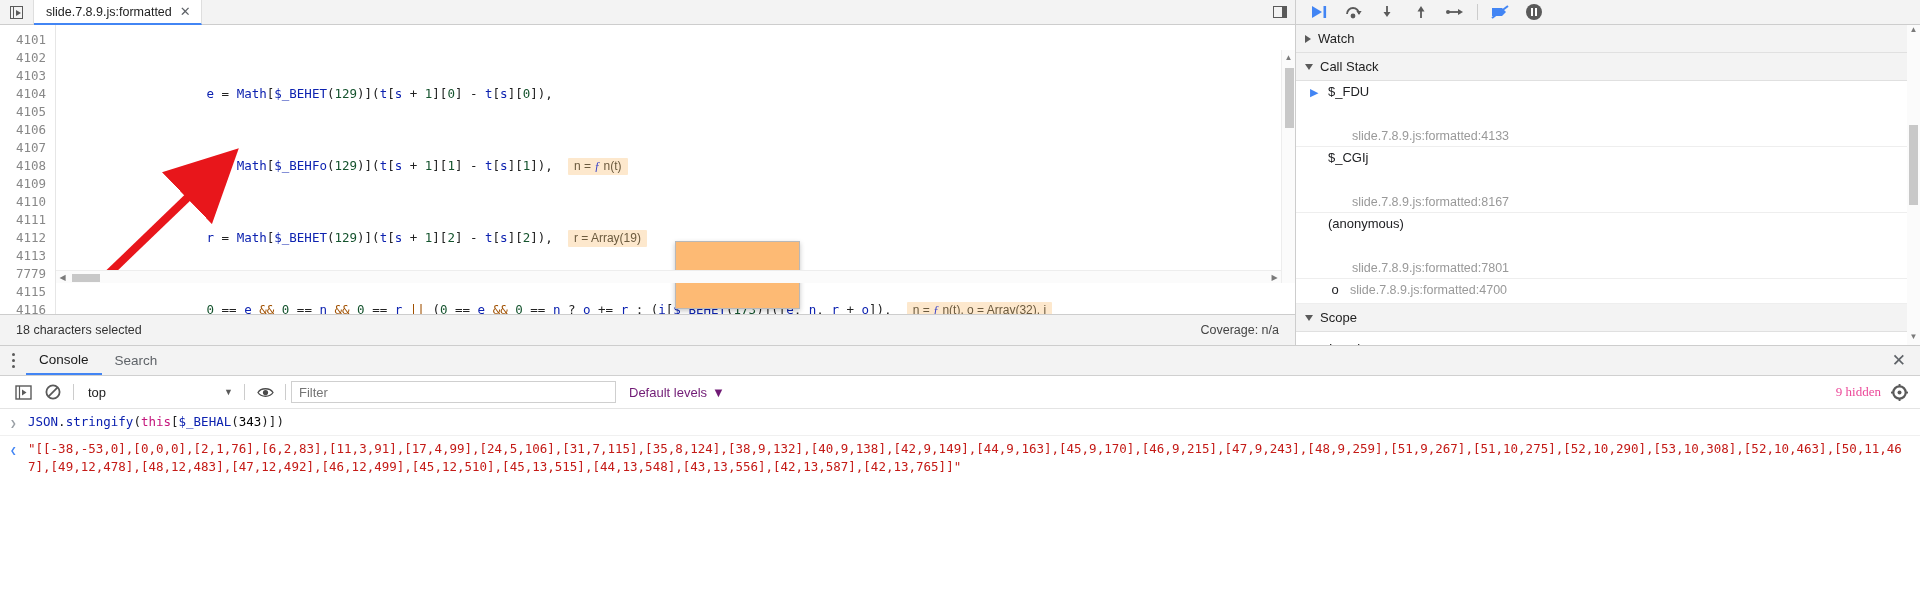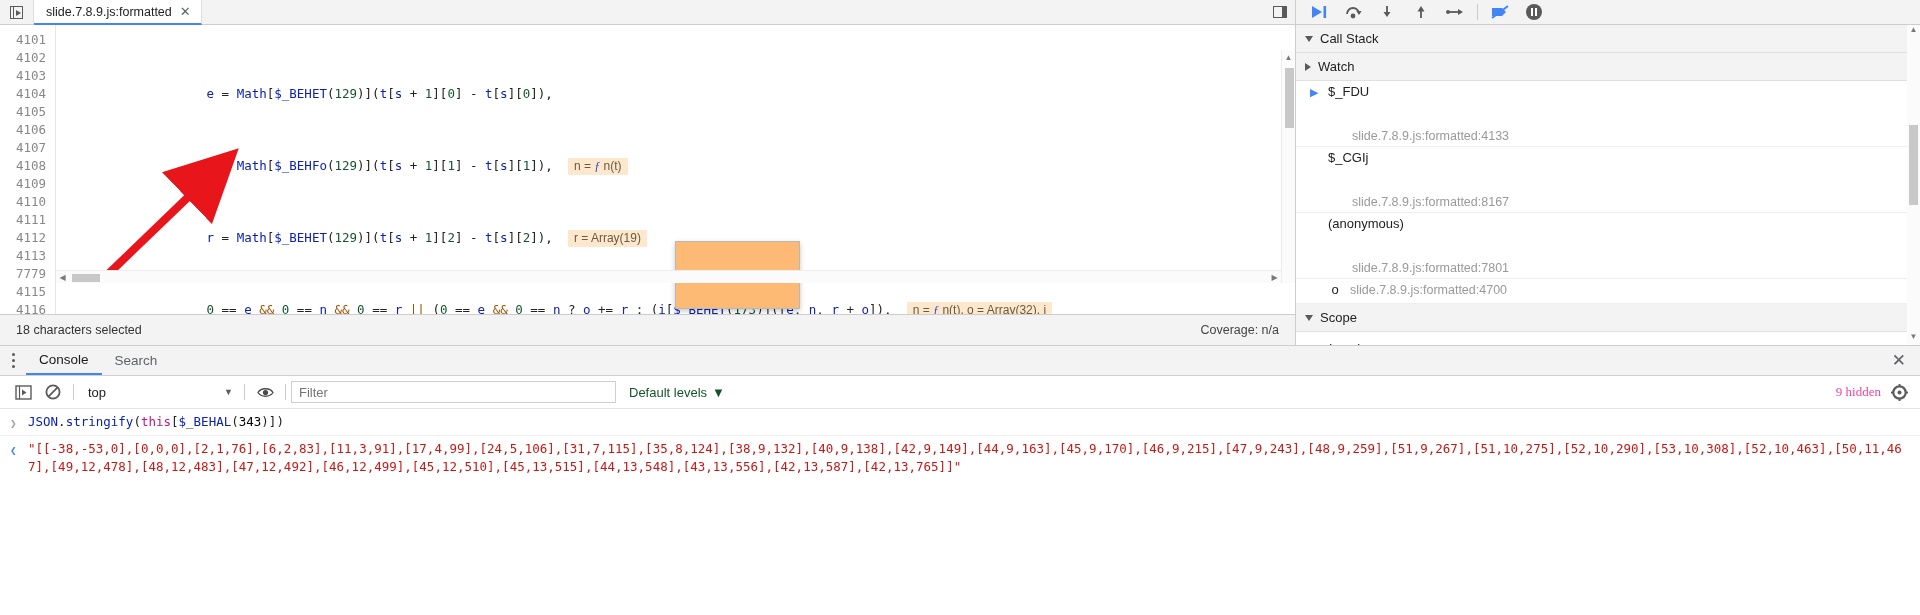--- a/index.html
+++ b/index.html
@@ -180,21 +180,21 @@
   .ct-btn { width: 30px; height: 26px; display:flex; align-items:center; justify-content:center; }
   .ctx-select {
     display:flex; align-items:center; justify-content: space-between;
     width: 160px; height: 22px; padding: 0 6px 0 9px; font-size: 13px; color:#222;
   }
   .ctx-select .caret { color:#5a5a5a; font-size: 9px; }
   .filter-input {
     width: 325px; height: 22px; border: 1px solid #cfcfcf; background:#fff;
     font-size: 13px; color:#777; padding: 0 7px; font-family:"Liberation Sans", sans-serif;
   }
-  .levels { margin-left: 13px; font-size: 13px; color:#14532d; display:flex; align-items:center; gap:5px;}
+  .levels { margin-left: 13px; font-size: 13px; color:#701a75; display:flex; align-items:center; gap:5px;}
   .hidden-count { margin-left: auto; font-size: 13px; color:#ec4899; padding-right: 10px; font-family: Liberation Serif, serif;}
   .gear { padding-right: 12px; display:flex; align-items:center;}
 
   .console-body { flex: 1; overflow: hidden; position: relative; }
   .con-line {
     display: flex; align-items: flex-start; gap: 8px; padding: 4px 12px 2px 10px;
     font-family: "DejaVu Sans Mono", monospace; font-size: 12.5px; line-height: 18px;
   }
   .con-line .chev { color: #9aa0a6; font-size: 11px; padding-top: 2px; width: 10px; flex:none;}
   .con-line.input { border-bottom: 1px solid #f0f0f0; }
@@ -357,28 +357,28 @@
           <svg width="18" height="18" viewBox="0 0 18 18">
               <circle cx="9" cy="9" r="8" fill="#5a5a5a"></circle>
               <rect x="6" y="5" width="2" height="8" fill="#fff"></rect>
               <rect x="10" y="5" width="2" height="8" fill="#fff"></rect>
             </svg>
         </div>
       </div>
 
       <div class="dbg-scroll">
 
+        <div class="dbg-sect-head first">
+          <span class="tri tri-right"></span>
+          <span>Watch</span>
+        </div>
+
         <div class="dbg-sect-head">
           <span class="tri tri-down"></span>
           <span>Call Stack</span>
-        </div>
-
-        <div class="dbg-sect-head first">
-          <span class="tri tri-right"></span>
-          <span>Watch</span>
         </div>
 
         <div class="cs-row">
           <span class="sel-marker">▶</span>
           <span class="cs-name">$_FDU</span>
           <span class="cs-sub">slide.7.8.9.js:formatted:4133</span>
         </div>
         <div class="cs-row">
           <span class="sel-marker"></span>
           <span class="cs-name">$_CGIj</span>

